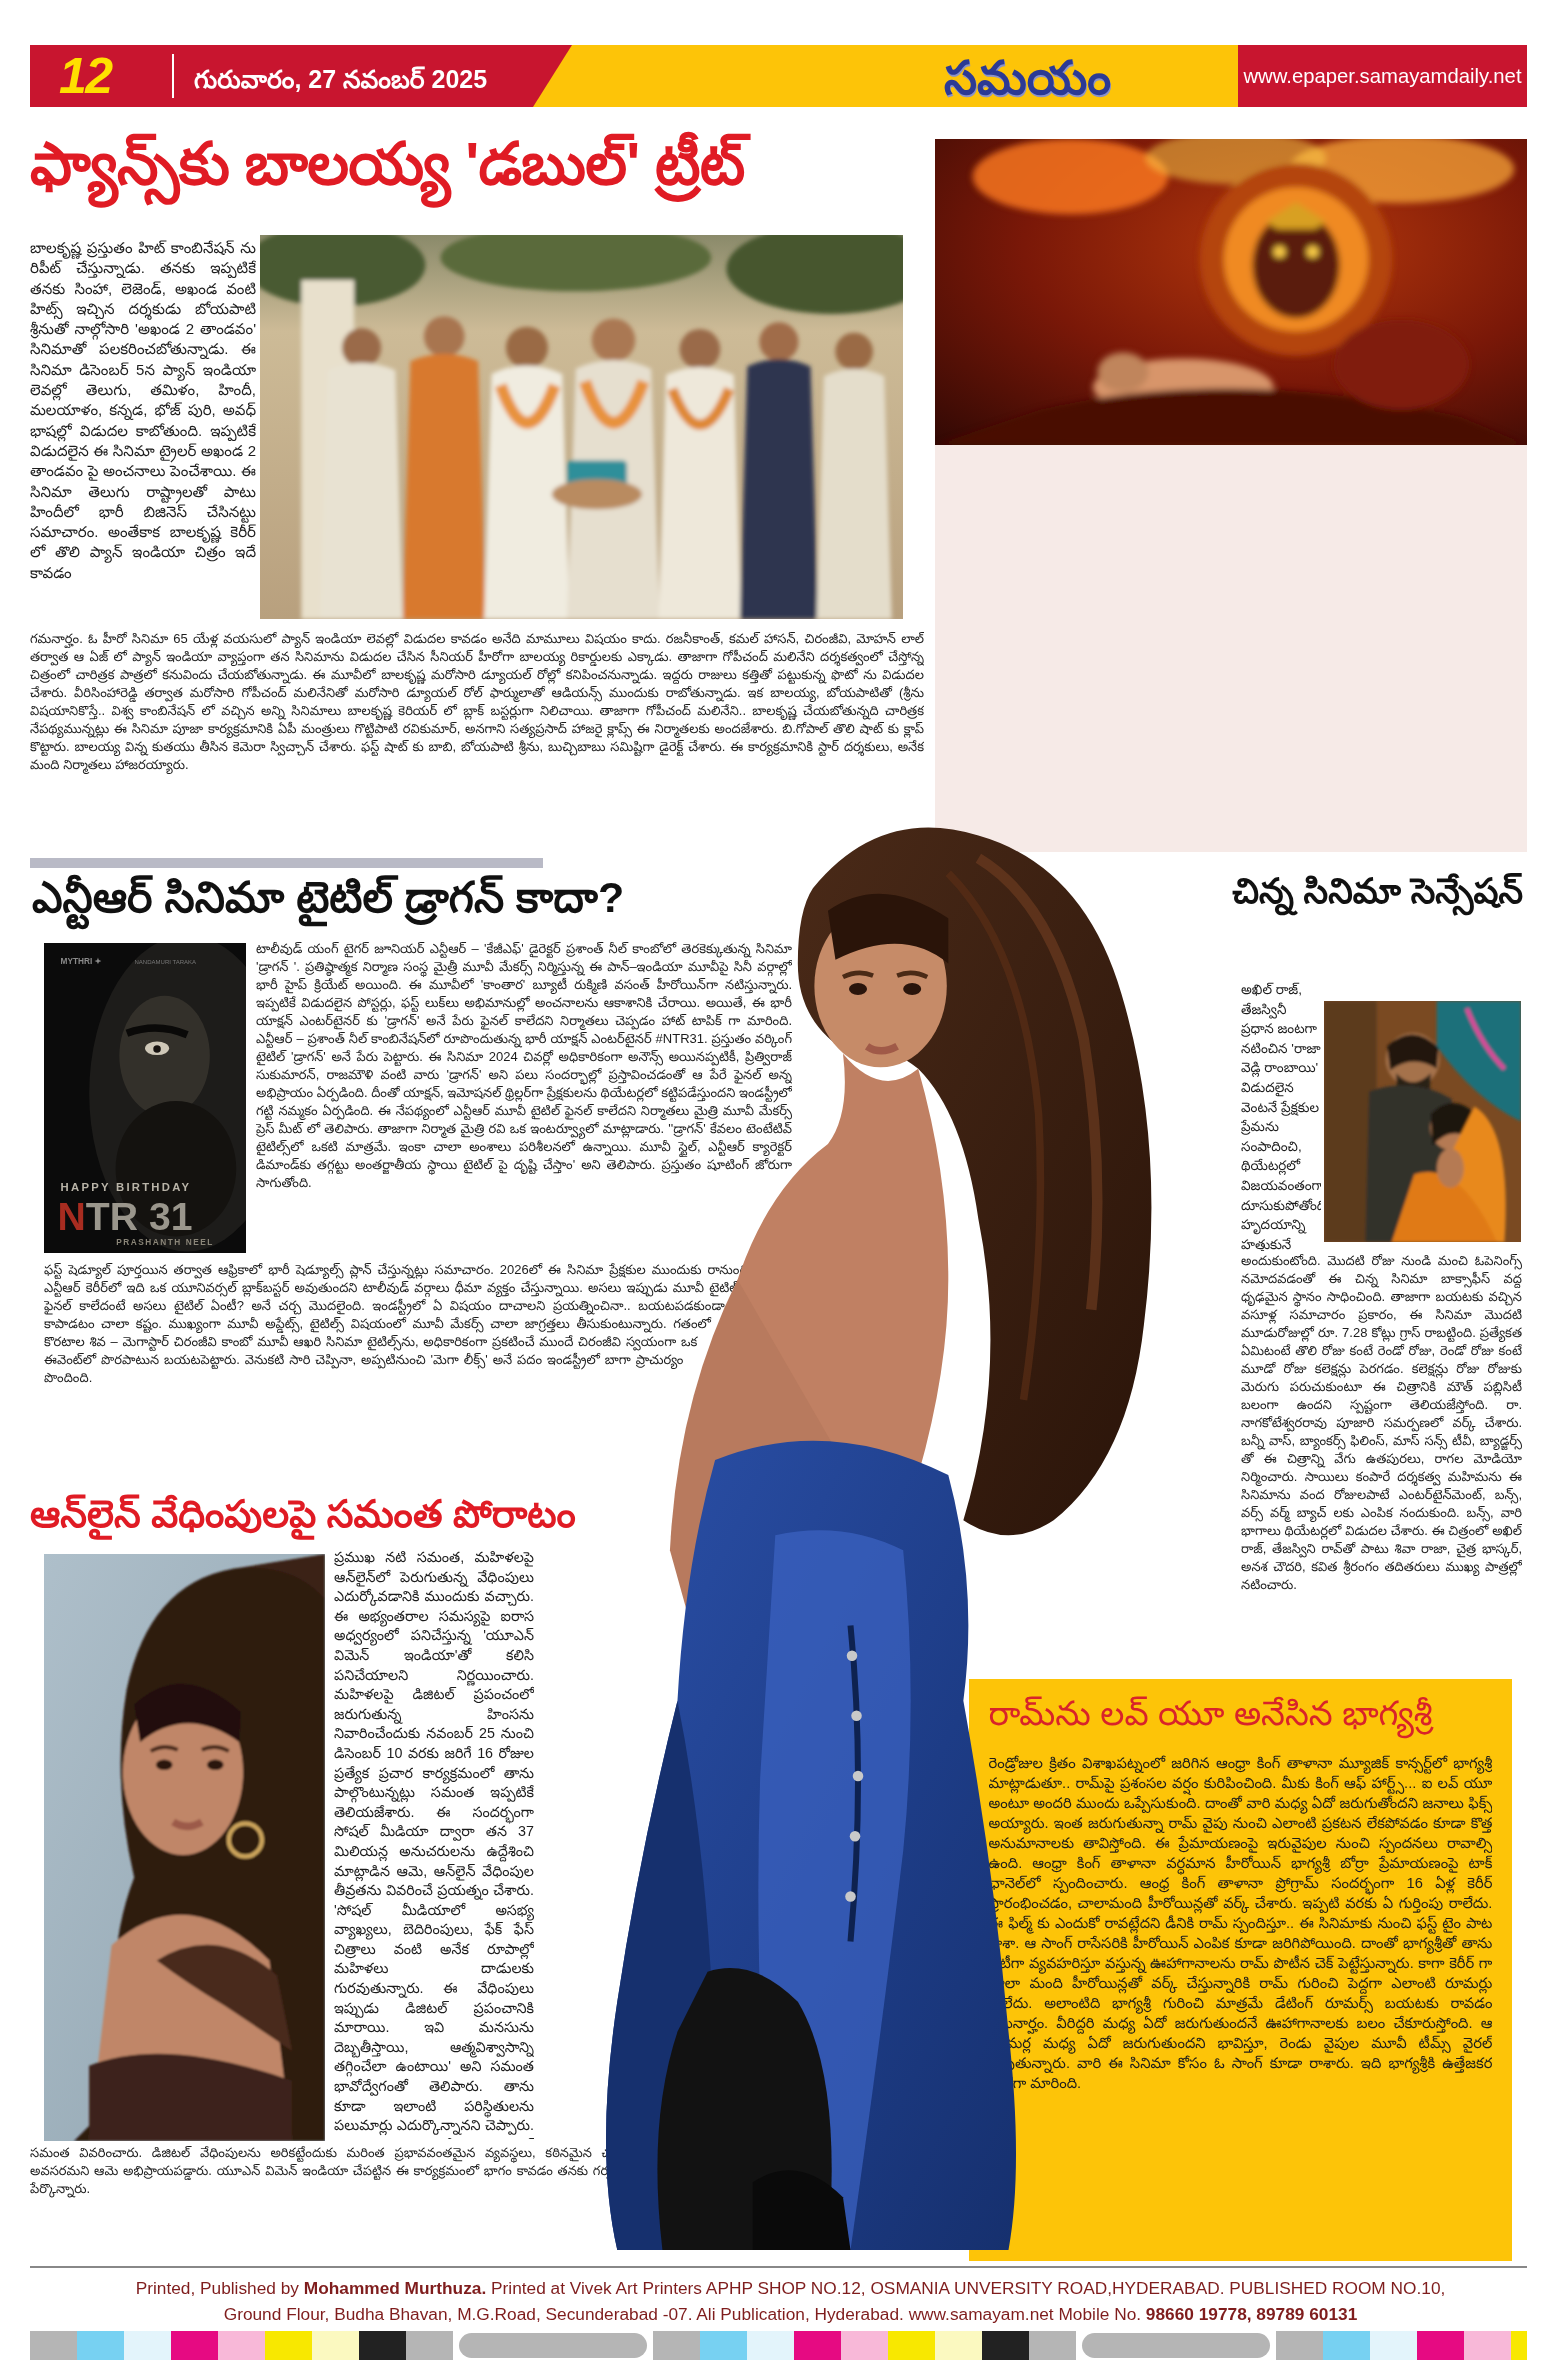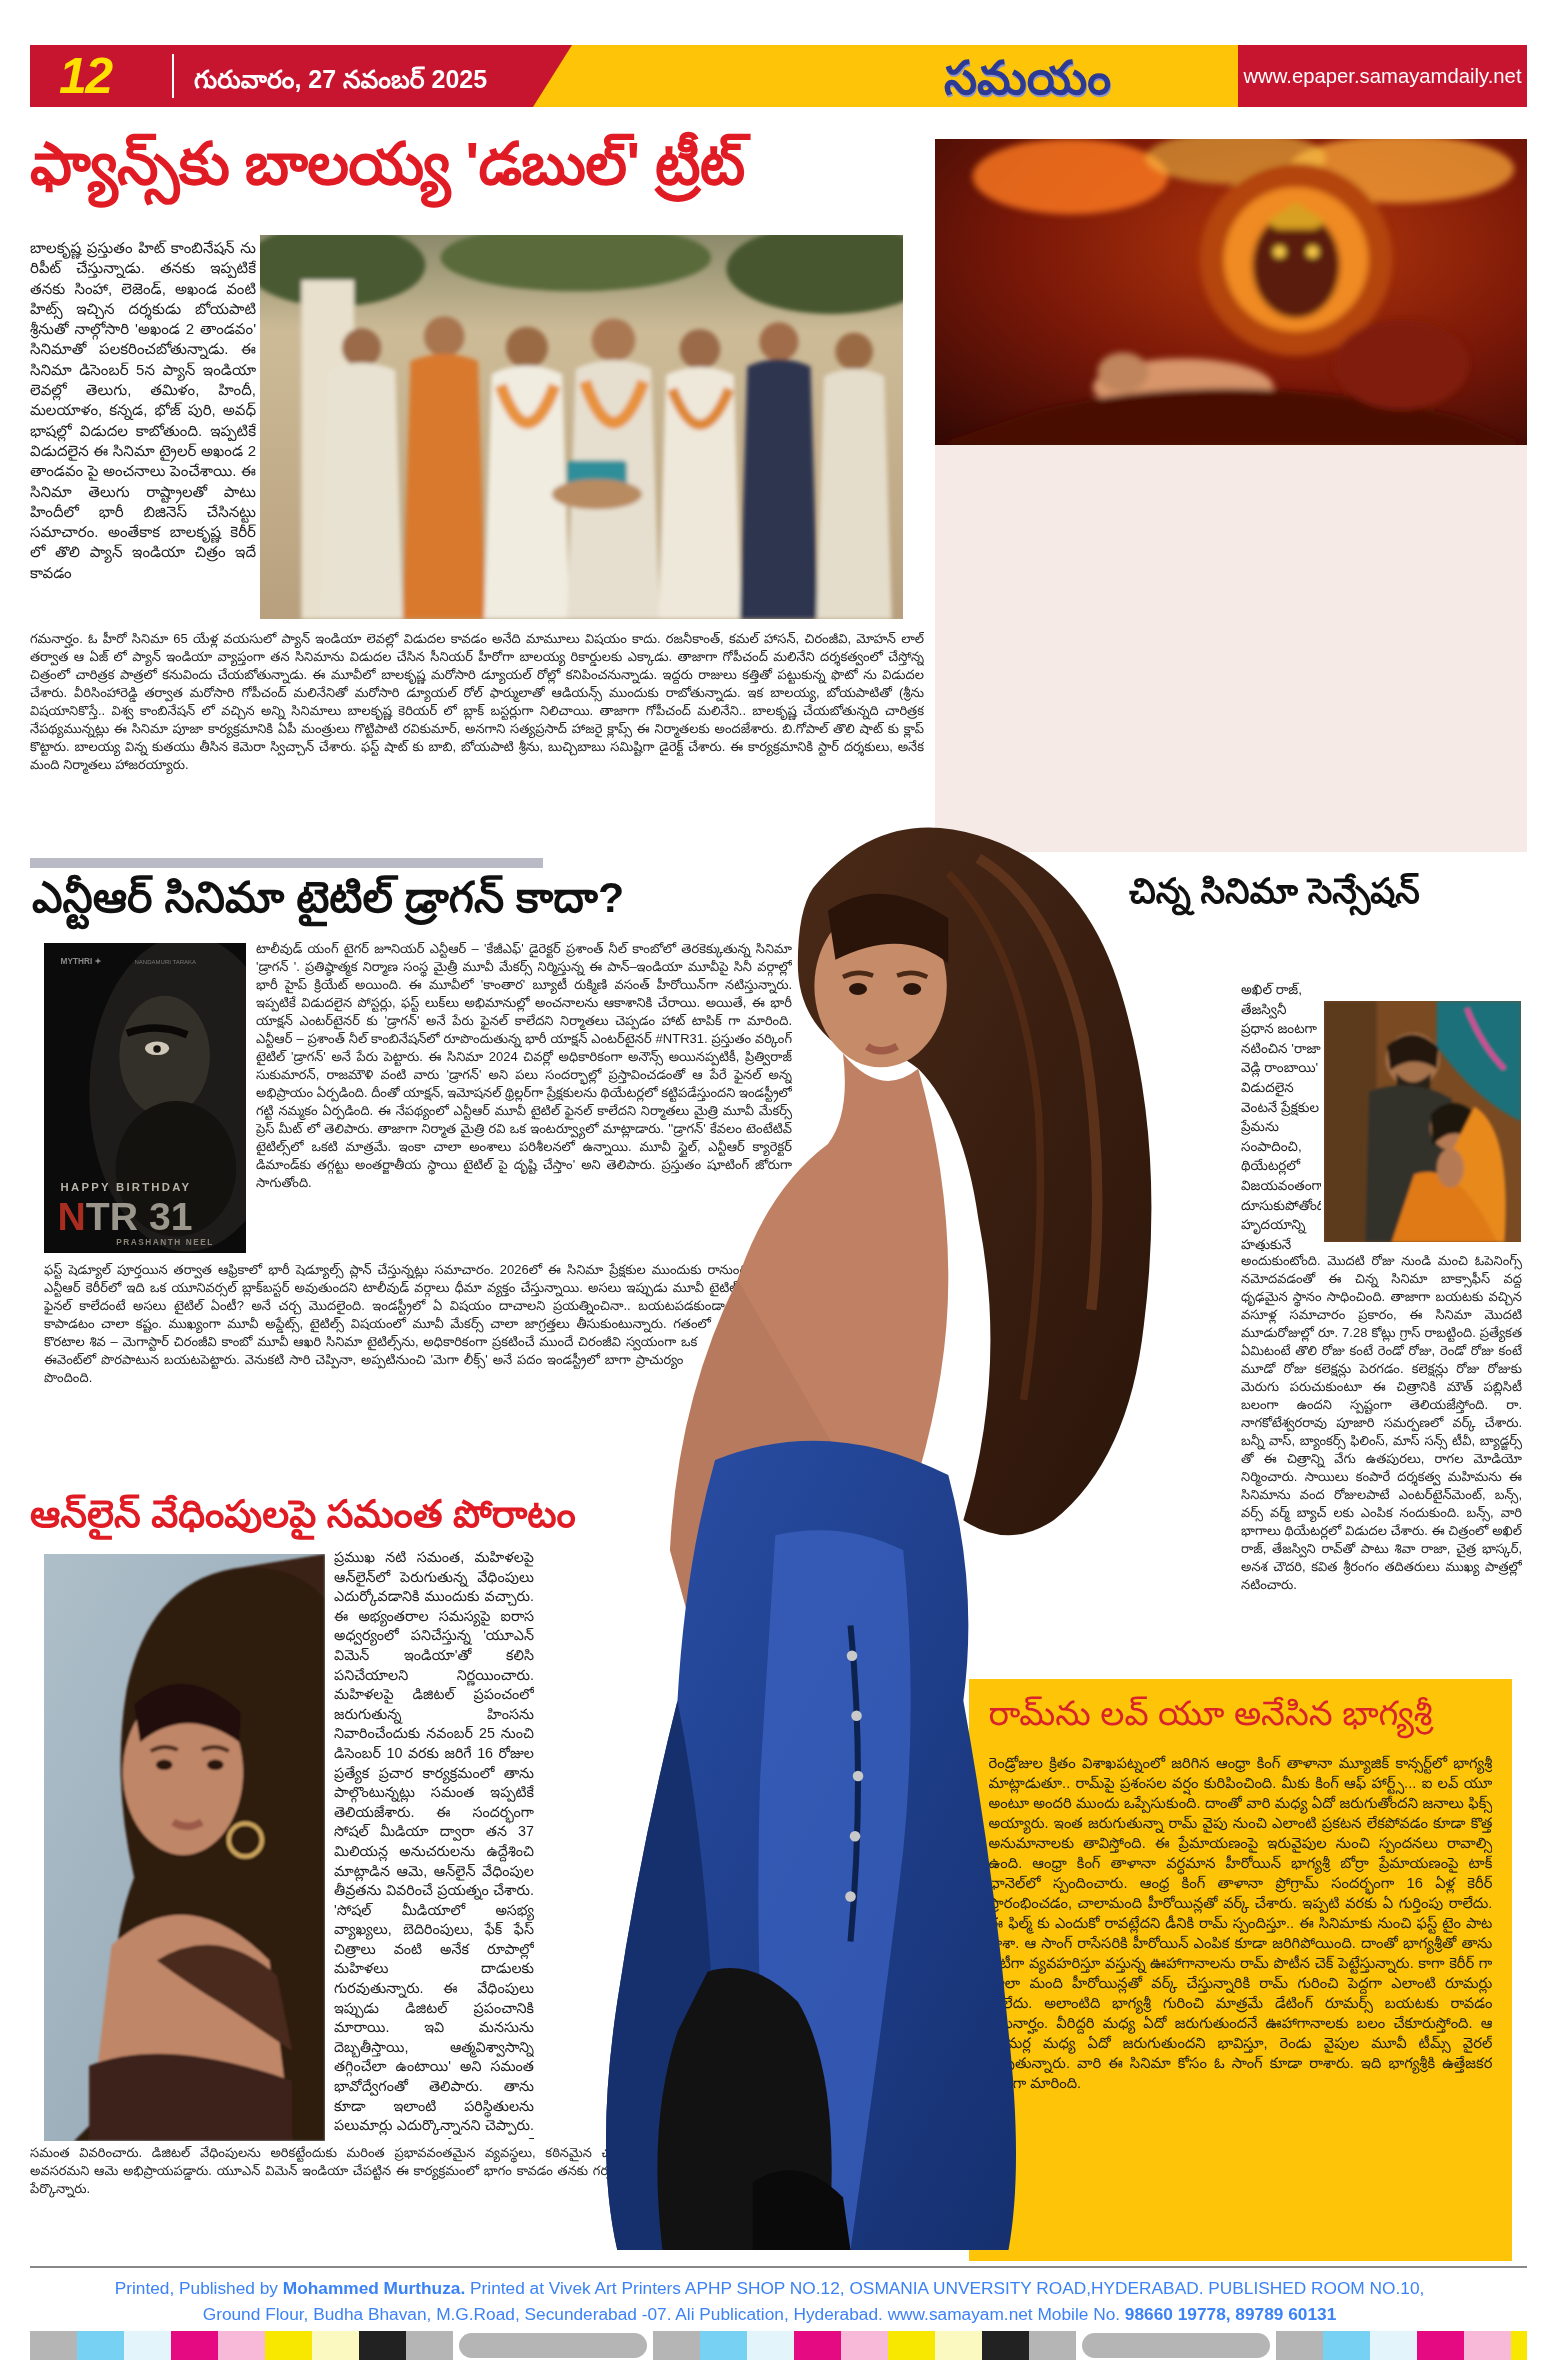--- a/index.html
+++ b/index.html
@@ -21,21 +21,21 @@
   .masthead { left:828px; top:50px; width:399px; text-align:center; font-size:47px;
     font-weight:bold; color:#2c3a94; z-index:4; text-shadow:0.8px 1.5px 0 #8a92c9; }
   .website { font-size:20.3px; color:#ffffff; }
 
   
   .hl-main { left:30px; top:134px; width:895px; font-size:59px; font-weight:bold;
     color:#e01b24; letter-spacing:-0.8px; line-height:1.05; }
   .hl-oscar { left:954px; top:453px; width:557px; font-size:34px; font-weight:bold; color:#141414; }
   .hl-ntr { left:32px; top:873px; width:692px; font-size:43px; font-weight:bold; color:#111; }
   .hl-sens { left:1129px; top:867px; width:394px; font-size:35px; font-weight:bold;
-    color:#111; line-height:1.38; }
+    color:#111; text-align:right; line-height:1.38; }
   .hl-sam { left:30px; top:1493px; width:617px; font-size:38px; font-weight:bold; color:#e01b24; }
   .hl-bhag { font-size:34px; font-weight:normal; color:#d8232a; margin-bottom:12px; }
 
   
   .body-txt { font-size:13px; line-height:18px; color:#1c1c1c; text-align:justify; overflow:hidden; }
   .lead-col { left:30px; top:238px; width:226px; height:388px; font-size:15px; line-height:20.3px; }
   .wide-col { left:30px; top:630px; width:894px; height:220px; }
   .oscar-col { left:952px; top:513px; width:560px; height:336px; font-size:15.4px; line-height:22.6px; }
   .ntr-col1 { left:256px; top:940px; width:536px; height:314px; }
   .ntr-col2 { left:44px; top:1261px; width:722px; height:239px; }
@@ -56,21 +56,21 @@
 
   
   .event-photo { left:260px; top:235px; width:643px; height:384px; z-index:2; }
   .narasimha { left:935px; top:139px; width:592px; height:306px; z-index:2; }
   .ntr-poster { left:44px; top:943px; width:202px; height:310px; z-index:2; }
   .couple-photo { left:1324px; top:1001px; width:197px; height:241px; z-index:2; }
   .sam-photo { left:44px; top:1554px; width:281px; height:587px; z-index:2; }
   .center-figure { left:527px; top:798px; width:647px; height:1452px; z-index:5; pointer-events:none; }
 
   
-  .footer-line { left:21px; width:1497px; text-align:center; font-size:17.3px; color:#3b82f6; }
+  .footer-line { left:42px; width:1497px; text-align:center; font-size:17.3px; color:#7f1d1d; }
   .f1 { top:2278px; } .f2 { top:2304px; }
   .cal-strip { left:30px; top:2331px; width:1497px; height:29px; display:flex; overflow:hidden; z-index:2; }
   .cal-seg { width:47px; height:29px; flex:0 0 auto; }
   .cal-long { width:188px; height:25.6px; margin:1.5px 6px; border-radius:12.8px; flex:0 0 auto; }
 </style>
 </head>
 <body>
 
 <div id="page">
 

